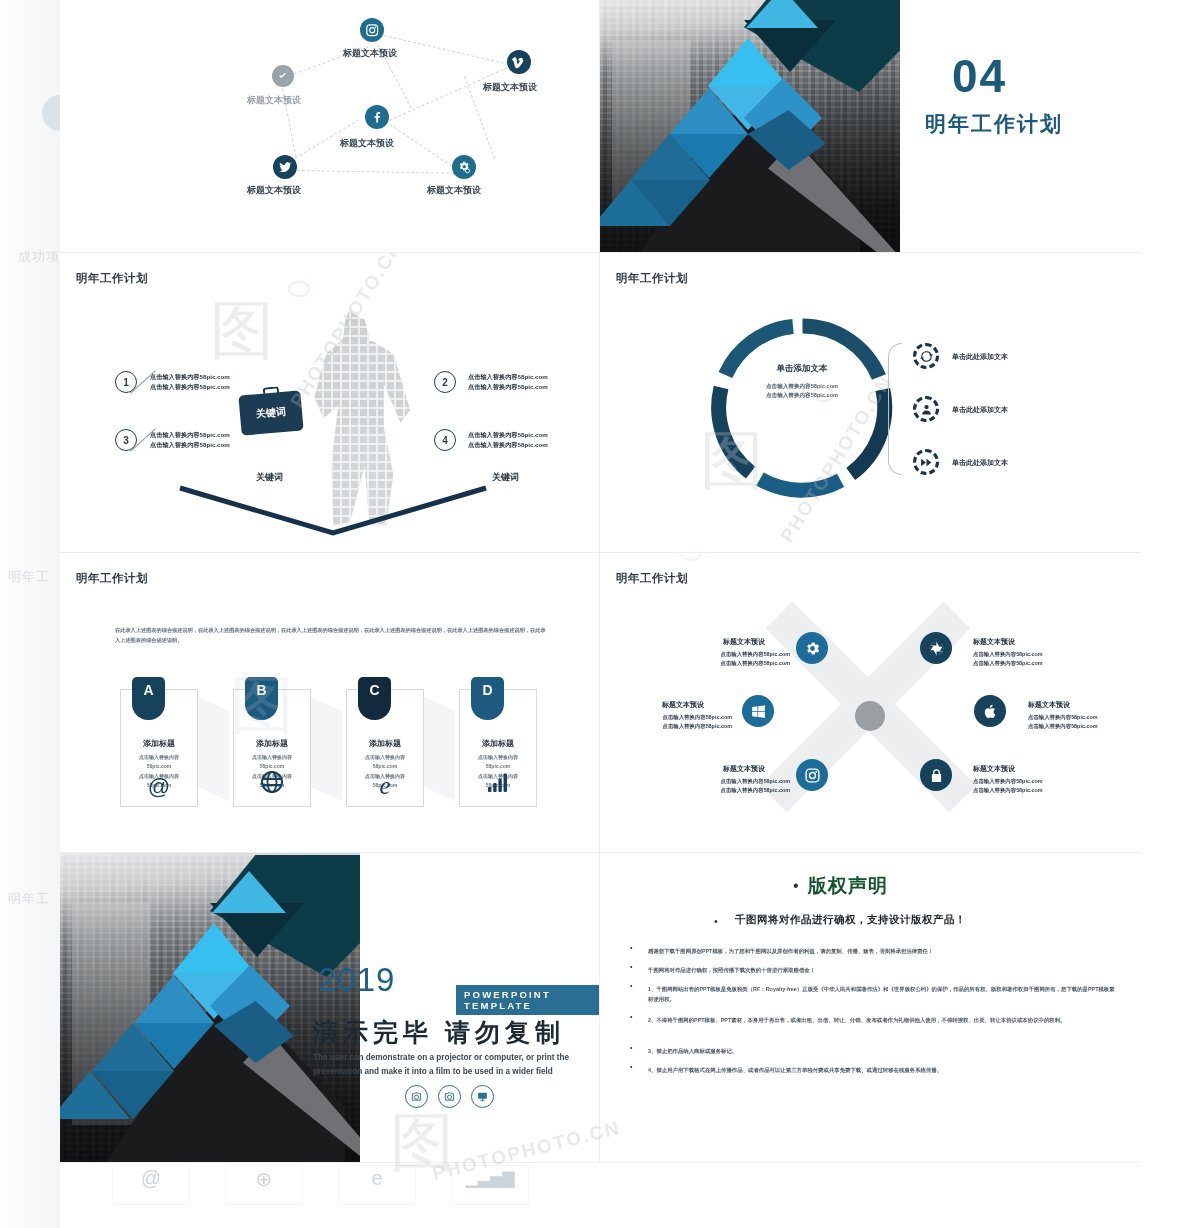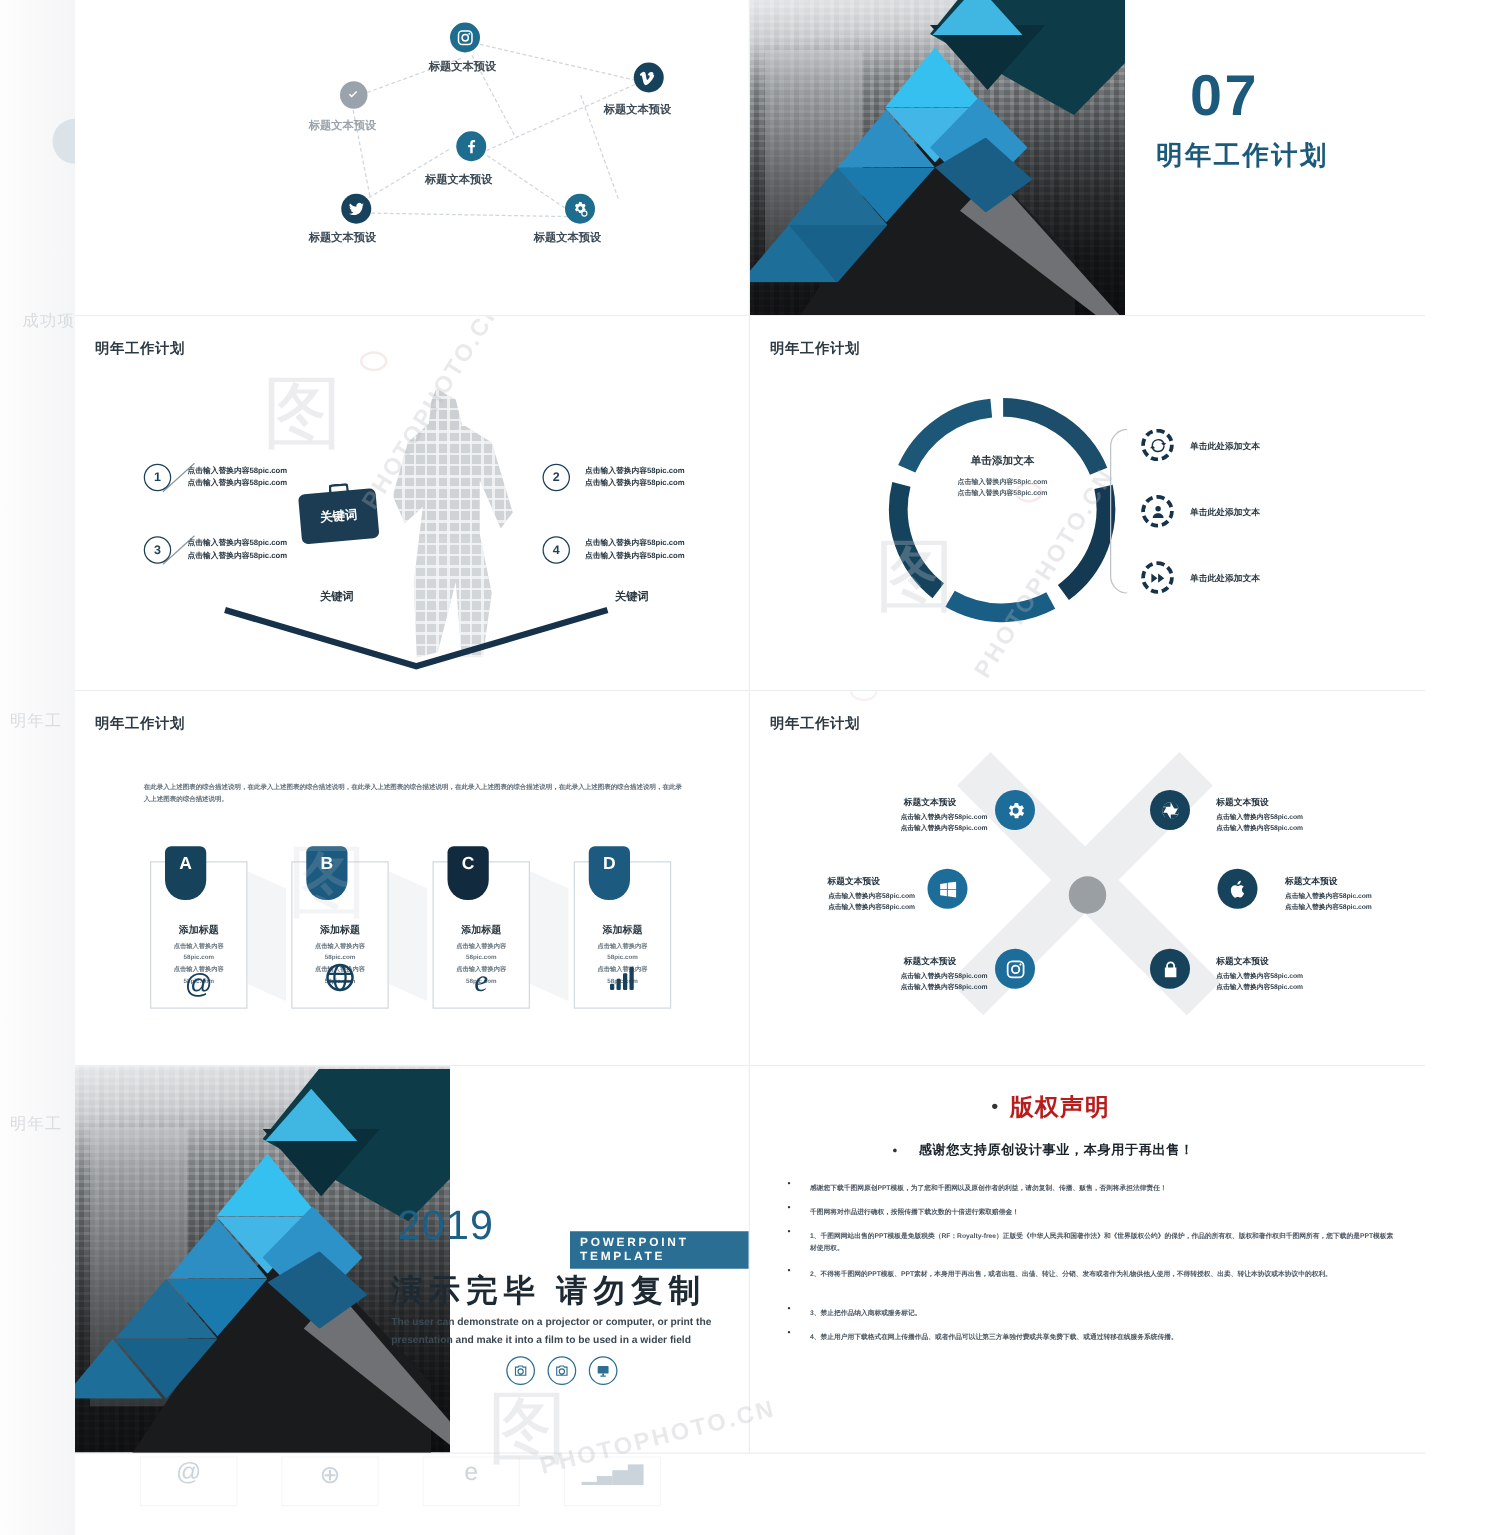--- a/index.html
+++ b/index.html
@@ -100,21 +100,21 @@
   
   .y2019{position:absolute;font-size:33px;font-weight:400;letter-spacing:1px;line-height:1;}
   .pptag{position:absolute;color:#fff;font-size:9.5px;font-weight:700;letter-spacing:2.2px;padding:4px 8px;}
   .thanks{position:absolute;font-size:25px;font-weight:800;letter-spacing:5px;color:#1d2a33;white-space:nowrap;}
   .eng{position:absolute;font-size:8.2px;line-height:1.65;color:#3b4852;font-weight:600;text-align:left;}
   .circ-ico{position:absolute;width:23px;height:23px;border-radius:50%;border:1.3px solid #2c6f92;
             display:flex;align-items:center;justify-content:center;}
   .circ-ico svg{width:11px;height:11px;fill:#2c6f92;}
 
   
-  .cr-title{position:absolute;font-size:19px;color:#b91c1c;font-weight:600;letter-spacing:1px;}
+  .cr-title{position:absolute;font-size:19px;color:#14532d;font-weight:600;letter-spacing:1px;}
   .cr-sub{position:absolute;font-size:10.5px;color:#1c242b;font-weight:700;letter-spacing:.5px;}
   .cr-dot{position:absolute;color:#333;}
   .cr-li{position:absolute;font-size:5.4px;line-height:1.85;color:#4c5862;font-weight:600;}
 </style>
 </head>
 <body>
 
 <div class="ghost-layer">
   <div class="ghost-strip" style="top:0;height:1228px;"></div>
   <div class="ghost-blob"></div>
@@ -234,21 +234,21 @@
         <div class="tri" style="left:30px;top:134px;width:80px;height:46px;background:#1f6d96;
                     clip-path:polygon(50% 0,100% 100%,0 100%);"></div>
         <div class="tri" style="left:30px;top:180px;width:80px;height:46px;background:#17618b;
                     clip-path:polygon(0 0,100% 0,50% 100%);"></div>
         <div class="tri" style="left:-8px;top:180px;width:78px;height:46px;background:#1d6f99;
                     clip-path:polygon(50% 0,100% 100%,0 100%);"></div>
         <div class="tri" style="left:148px;top:110px;width:78px;height:60px;background:#1a5e86;
                     clip-path:polygon(0 40%,52% 0,100% 56%,52% 100%);"></div>
       </div>
 
-      <div class="cov-num" style="left:352px;top:55px;color:#1c5a7c;">07</div>
+      <div class="cov-num" style="left:352px;top:55px;color:#1c5a7c;">04</div>
       <div class="cov-sub" style="left:325px;top:110px;color:#1c5a7c;">明年工作计划</div>
     </div>
   </div>
 
   <div class="row">
 
     <div class="slide w540 h300">
       <div class="slide-title">明年工作计划</div>
 
       <div class="man" style="left:235px;top:58px;width:120px;height:215px;
@@ -571,21 +571,21 @@
             <rect x="7" y="20.5" width="10" height="2" rx="1"></rect>
           </svg>
       </div>
     </div>
 
     <div class="slide w540 h310 last">
       <div class="cr-dot" style="left:193px;top:24px;font-size:16px;">•</div>
       <div class="cr-title" style="left:208px;top:20px;">版权声明</div>
 
       <div class="cr-dot" style="left:114px;top:62px;font-size:11px;">•</div>
-      <div class="cr-sub" style="left:135px;top:60px;">感谢您支持原创设计事业，本身用于再出售！</div>
+      <div class="cr-sub" style="left:135px;top:60px;">千图网将对作品进行确权，支持设计版权产品！</div>
 
       <div class="cr-dot" style="left:30px;top:91px;font-size:7px;">•</div>
       <div class="cr-li" style="left:48px;top:93px;width:470px;">感谢您下载千图网原创PPT模板，为了您和千图网以及原创作者的利益，请勿复制、传播、贩售，否则将承担法律责任！</div>
 
       <div class="cr-dot" style="left:30px;top:110px;font-size:7px;">•</div>
       <div class="cr-li" style="left:48px;top:112px;width:470px;">千图网将对作品进行确权，按照传播下载次数的十倍进行索取赔偿金！</div>
 
       <div class="cr-dot" style="left:30px;top:129px;font-size:7px;">•</div>
       <div class="cr-li" style="left:48px;top:131px;width:470px;">1、千图网网站出售的PPT模板是免版税类（RF：Royalty-free）正版受《中华人民共和国著作法》和《世界版权公约》的保护，作品的所有权、版权和著作权归千图网所有，您下载的是PPT模板素材使用权。</div>
 

